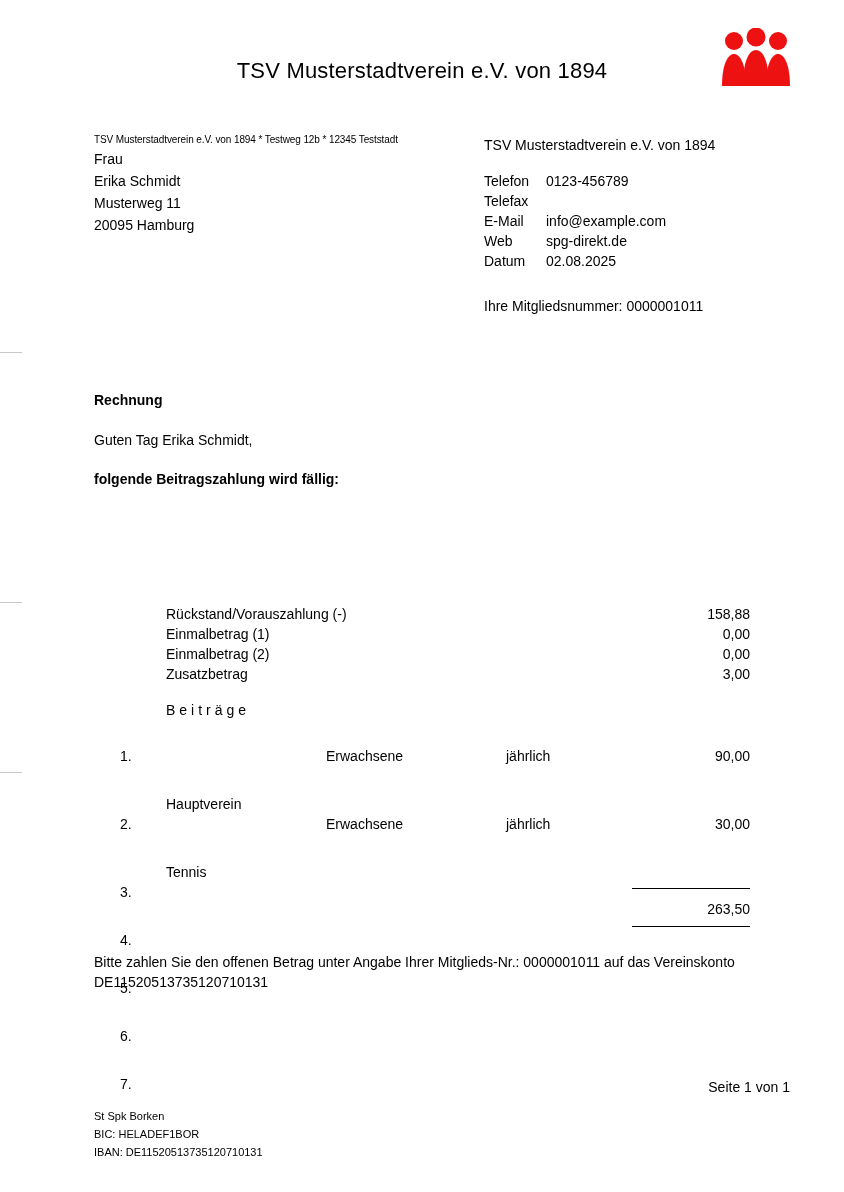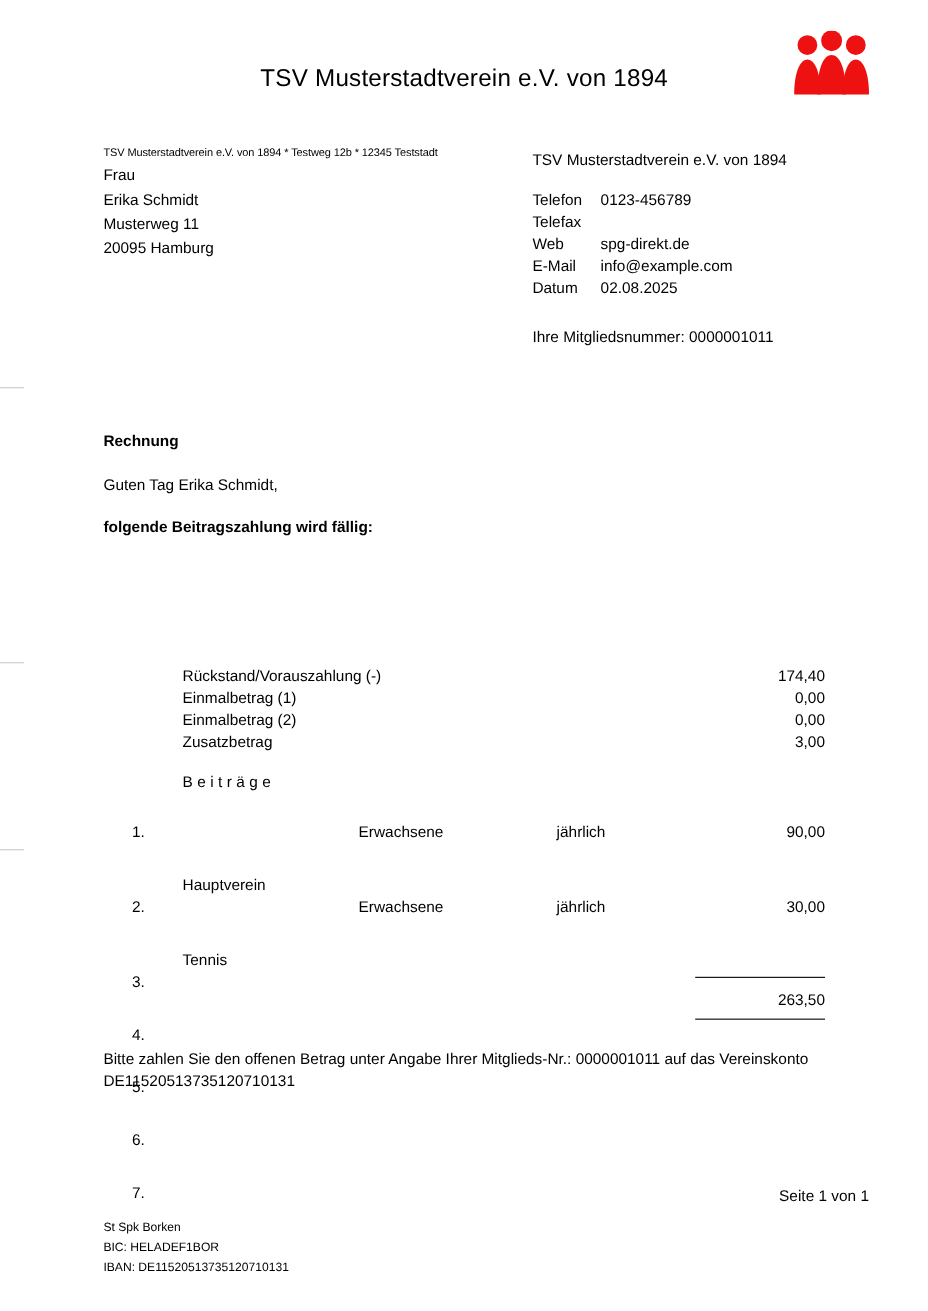--- a/index.html
+++ b/index.html
@@ -260,42 +260,42 @@
     <div class="org">TSV Musterstadtverein e.V. von 1894</div>
     <div class="contact-row">
       <span class="k">Telefon</span>
       <span class="v">0123-456789</span>
     </div>
     <div class="contact-row">
       <span class="k">Telefax</span>
       <span class="v"></span>
     </div>
     <div class="contact-row">
+      <span class="k">E-Mail</span>
+      <span class="v">info@example.com</span>
+    </div>
+    <div class="contact-row">
       <span class="k">Web</span>
       <span class="v">spg-direkt.de</span>
-    </div>
-    <div class="contact-row">
-      <span class="k">E-Mail</span>
-      <span class="v">info@example.com</span>
     </div>
     <div class="contact-row">
       <span class="k">Datum</span>
       <span class="v">02.08.2025</span>
     </div>
   </div>
   <div class="member-no">Ihre Mitgliedsnummer: 0000001011</div>
 
   <div class="doc-title">Rechnung</div>
   <div class="salutation">Guten Tag Erika Schmidt,</div>
   <div class="intro">folgende Beitragszahlung wird fällig:</div>
 
   <div class="amounts">
     <div class="amount-row">
       <span class="label">Rückstand/Vorauszahlung (-)</span>
-      <span class="value">174,40</span>
+      <span class="value">158,88</span>
     </div>
     <div class="amount-row">
       <span class="label">Einmalbetrag (1)</span>
       <span class="value">0,00</span>
     </div>
     <div class="amount-row">
       <span class="label">Einmalbetrag (2)</span>
       <span class="value">0,00</span>
     </div>
     <div class="amount-row">

